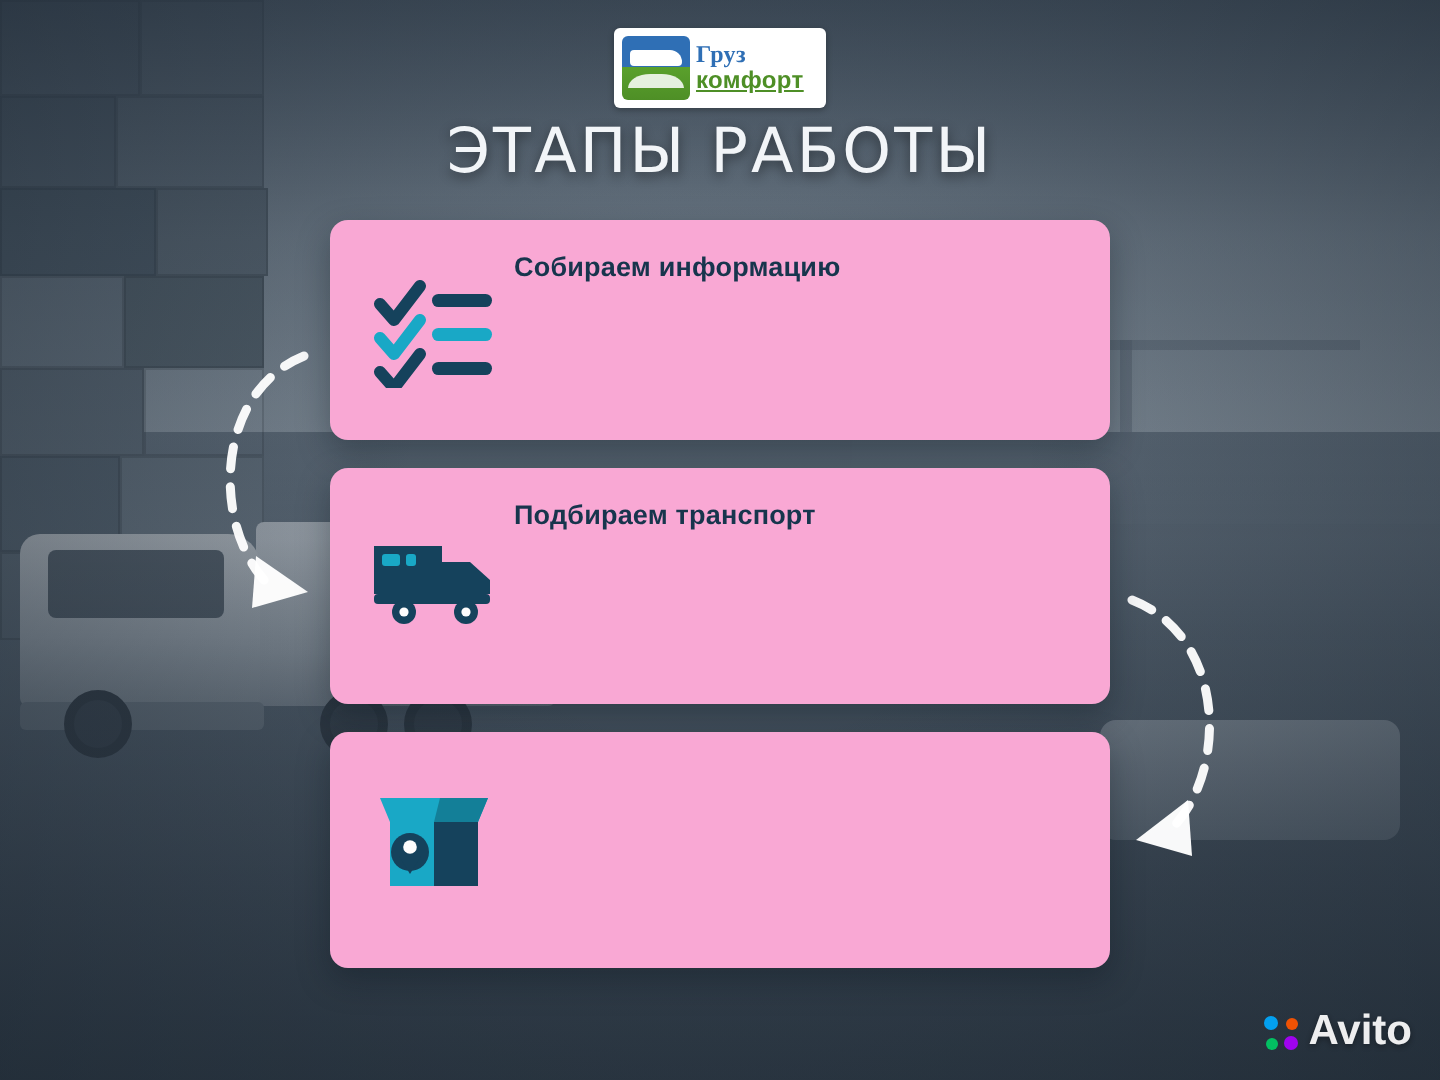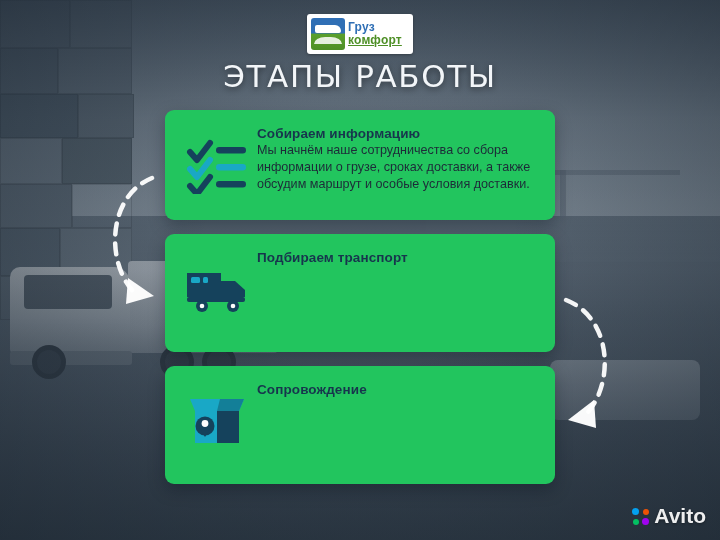--- a/index.html
+++ b/index.html
@@ -88,36 +88,36 @@
   }
   .logo-mark:before {
     content: ""; position: absolute; left: 4px; top: 7px; width: 26px; height: 8px;
     background: #fff; border-radius: 2px 6px 2px 2px;
   }
   .logo-mark:after {
     content: ""; position: absolute; left: 3px; top: 19px; width: 28px; height: 7px;
     background: rgba(255,255,255,.85); border-radius: 40% 40% 0 0 / 100% 100% 0 0;
   }
   .logo-text { line-height: 1.05; }
-  .logo-text .l1 { font-size: 12px; font-weight: 700; color: #2f6fb5; letter-spacing: .2px; }
+  .logo-text .l1 { font-size: 12px; font-weight: 700; color: #2f6fb5; letter-spacing: .2px; font-family: Liberation Serif, serif; }
   .logo-text .l2 { font-size: 12px; font-weight: 700; color: #4e8f26; letter-spacing: .2px; text-decoration: underline; }
 
   
   .heading {
     position: absolute; top: 58px; left: 0; width: 100%; text-align: center;
     font-size: 31px; font-weight: 400; letter-spacing: 1.6px;
     color: #f2f5f8; text-transform: uppercase;
     text-shadow: 0 2px 6px rgba(0,0,0,.45);
     font-family: "DejaVu Sans", sans-serif;
   }
 
   
   .cards { position: absolute; left: 165px; top: 110px; width: 390px; }
   .card {
-    background: #22c55e; border-radius: 9px; display: flex; align-items: flex-start;
+    background: #f9a8d4; border-radius: 9px; display: flex; align-items: flex-start;
     padding: 16px 18px 16px 16px; margin-bottom: 14px;
     box-shadow: 0 6px 16px rgba(10,20,30,.35);
     position: relative;
   }
   .card-icon {
     flex: 0 0 auto; width: 72px; height: 78px; display: flex; align-items: center; justify-content: center;
   }
   .card-text { flex: 1 1 auto; padding-left: 4px; }
   .card-title {
     font-size: 13.5px; font-weight: 700; color: #17354d; margin-bottom: 1px;
@@ -224,21 +224,20 @@
         <path d="M4 16 L11 24 L24 7" fill="none" stroke="#15425c" stroke-width="6" stroke-linecap="round" stroke-linejoin="round"></path>
         <rect x="30" y="11" width="30" height="6.5" rx="3.2" fill="#15425c"></rect>
         <path d="M4 33 L11 41 L24 24" fill="none" stroke="#19a8c6" stroke-width="6" stroke-linecap="round" stroke-linejoin="round"></path>
         <rect x="30" y="28" width="30" height="6.5" rx="3.2" fill="#19a8c6"></rect>
         <path d="M4 50 L11 58 L24 41" fill="none" stroke="#15425c" stroke-width="6" stroke-linecap="round" stroke-linejoin="round"></path>
         <rect x="30" y="45" width="30" height="6.5" rx="3.2" fill="#15425c"></rect>
       </svg>
     </div>
     <div class="card-text">
       <div class="card-title">Собираем информацию</div>
-      <div class="card-body">Мы начнём наше сотрудничества со сбора информации о грузе, сроках доставки, а также обсудим маршрут и особые условия доставки.</div>
     </div>
   </div>
 
   <div class="card" id="card-2">
     <div class="card-icon">
       <svg width="64" height="48" viewBox="0 0 64 48">
         <path d="M2 8 h34 v24 h-34 z" fill="#15425c"></path>
         <path d="M36 16 h14 l10 9 v7 h-24 z" fill="#15425c"></path>
         <rect x="6" y="12" width="9" height="6" rx="1.5" fill="#19a8c6"></rect>
         <rect x="18" y="12" width="5" height="6" rx="1.5" fill="#19a8c6"></rect>
@@ -260,21 +259,20 @@
         <path d="M4 6 h54 l-5 12 h-44 z" fill="#19a8c6"></path>
         <path d="M9 18 h44 v32 h-44 z" fill="#19a8c6"></path>
         <path d="M31 18 h22 v32 h-22 z" fill="#15425c"></path>
         <path d="M34 6 h24 l-5 12 h-22 z" fill="#137f98"></path>
         <circle cx="19" cy="33" r="9.5" fill="#15425c"></circle>
         <circle cx="19" cy="30.5" r="3.4" fill="#fdfdfd"></circle>
         <path d="M19 44 l-5.5 -9 h11 z" fill="#15425c"></path>
       </svg>
     </div>
     <div class="card-text">
-      <div class="card-title">Сопровождение</div>
     </div>
   </div>
 
 </div>
 
 <div class="avito">
   <span class="avito-dots">
     <i class="d1"></i>
       <i class="d2"></i>
       <i class="d3"></i>

